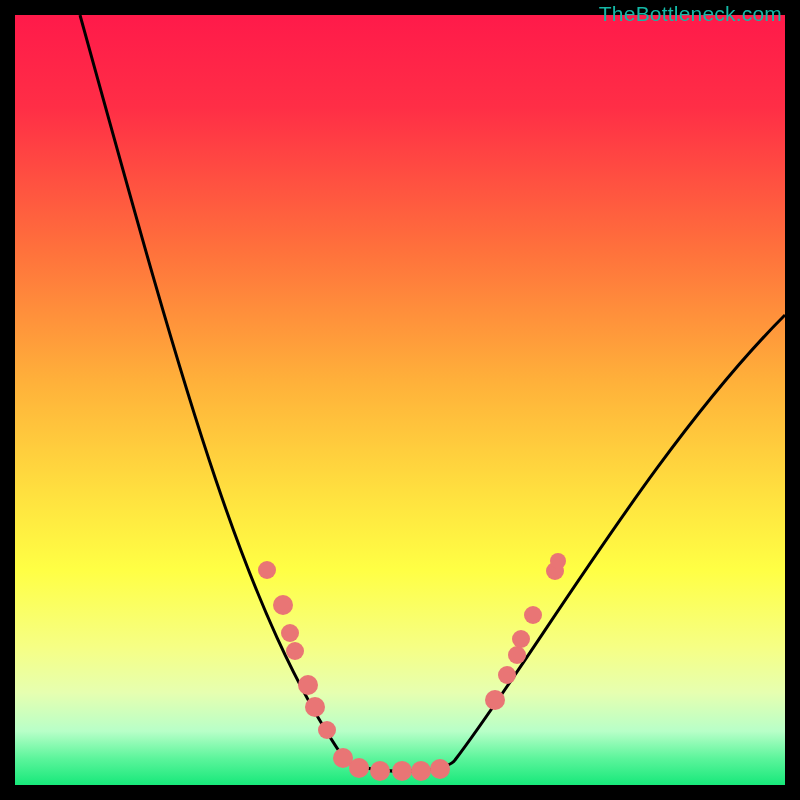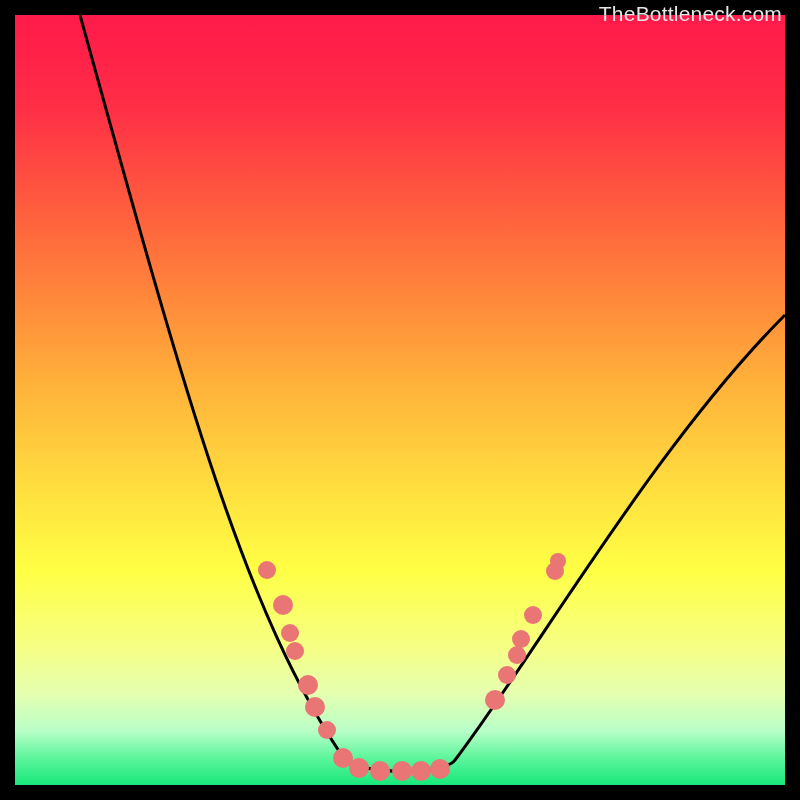--- a/index.html
+++ b/index.html
@@ -16,21 +16,21 @@
     top: 15px;
     left: 15px;
     width: 770px;
     height: 770px;
     background: #000;
   }
   .watermark {
     position: absolute;
     top: 2px;
     right: 18px;
-    color: #e5e5e5;
+    color: #14b8a6;
     font-size: 21px;
     font-weight: 500;
     letter-spacing: 0.2px;
     z-index: 5;
   }
   svg {
     display: block;
   }
 </style>
 </head>

